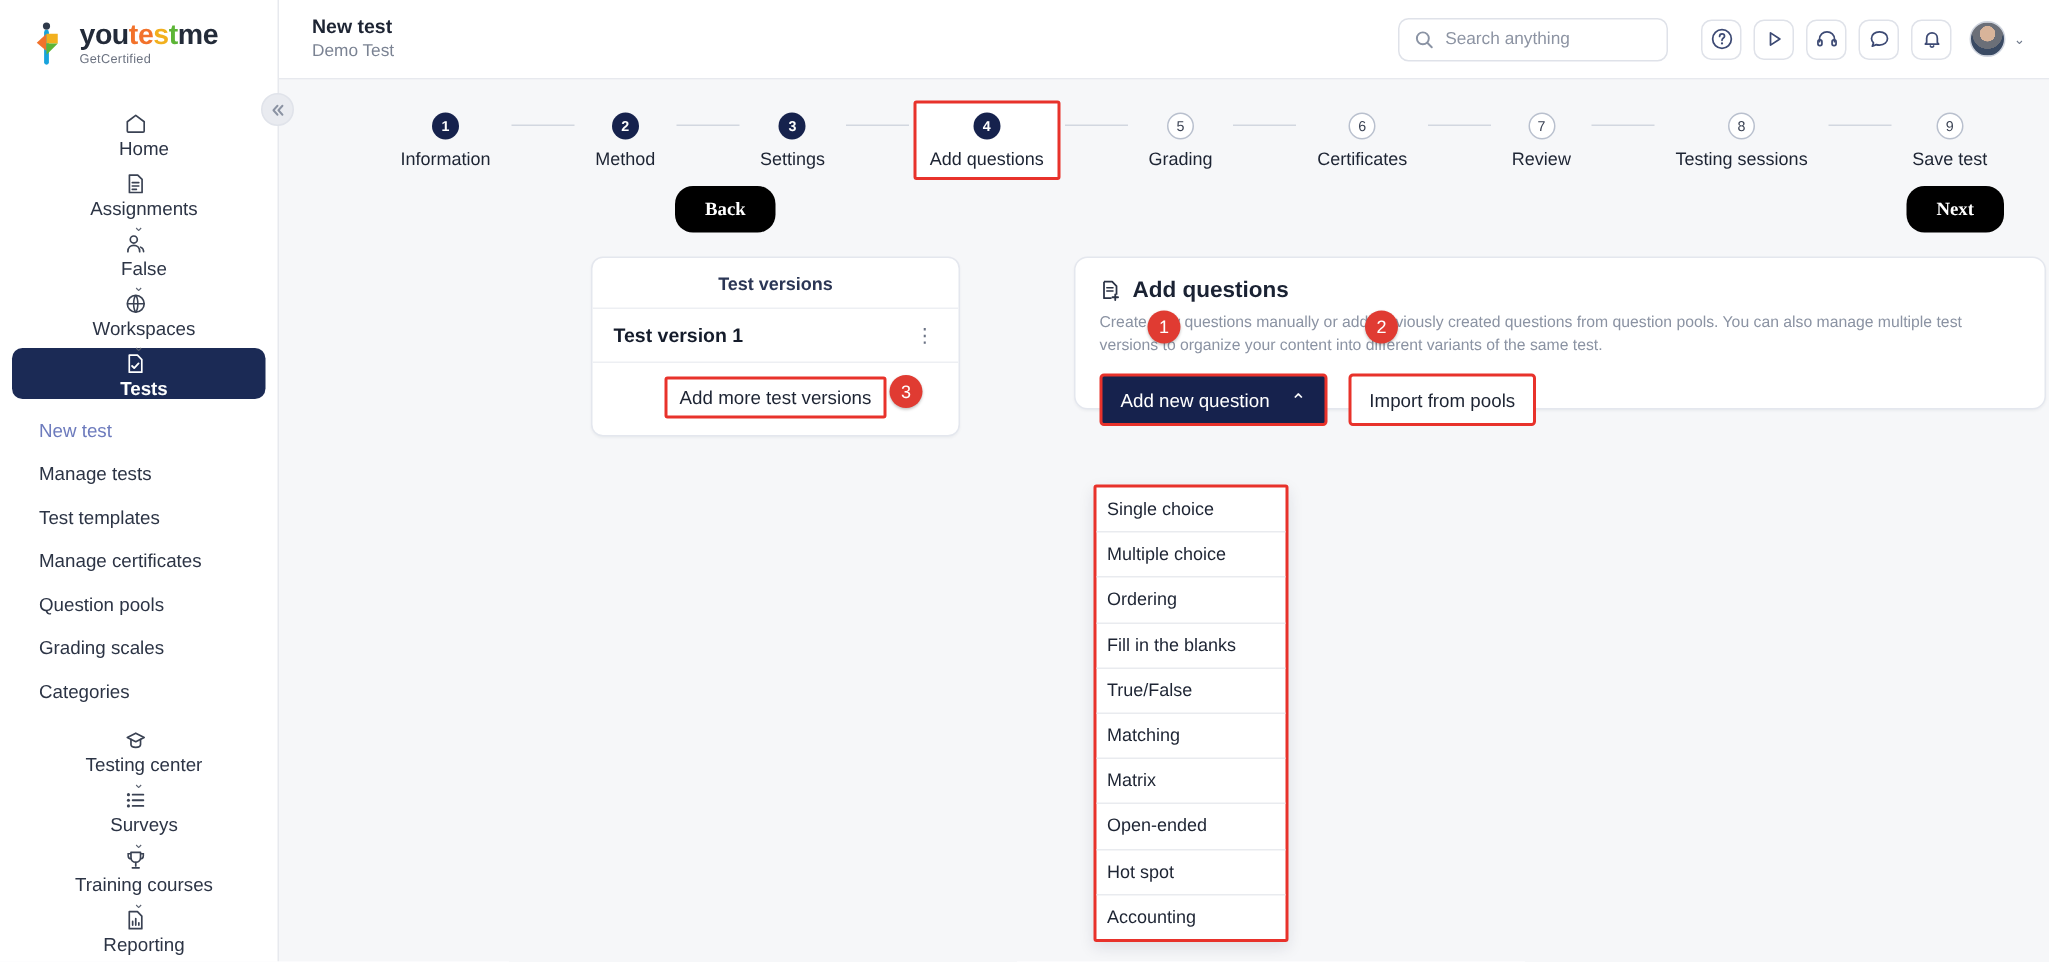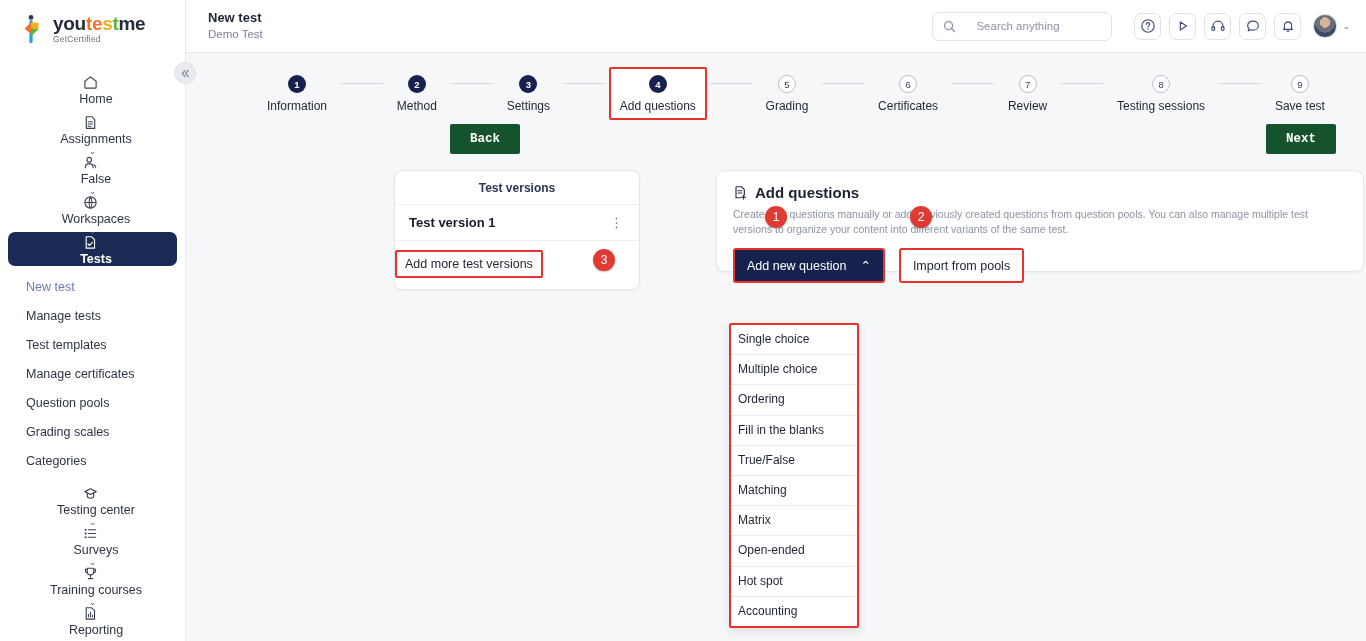--- a/index.html
+++ b/index.html
@@ -68,21 +68,20 @@
     display: flex; align-items: center; padding: 0 16px 0 22px;
     flex: 0 0 53px;
   }
   .tb-titles { flex: 1; }
   .tb-title { font-size: 13px; font-weight: 700; color: #1d2433; line-height: 1.25; }
   .tb-sub { font-size: 11.5px; color: #7b8393; line-height: 1.3; }
   .search {
     width: 180px; height: 29px; border: 1px solid #dfe2e9; border-radius: 7px;
     display: flex; align-items: center; padding: 0 10px; margin-right: 14px;
     background: #fff;
-    gap: 13px;
   }
   .search .s-ico { color: #8a93a4; font-size: 12px; margin-right: 7px; display:flex; }
   .search input {
     border: 0; outline: 0; font-size: 11.5px; color: #6d7586;
     font-family: "Liberation Sans", sans-serif; width: 100%; background: transparent;
   }
   .search input::placeholder { color: #8d94a3; }
   .ic-btn {
     width: 27px; height: 27px; border: 1px solid #dfe2e9; border-radius: 7px;
     display: flex; align-items: center; justify-content: center;
@@ -112,44 +111,44 @@
     display: flex; align-items: center; justify-content: center;
     font-size: 9.5px; font-weight: 700;
   }
   .circle.filled { background: #16224d; color: #fff; }
   .circle.hollow { background: #fff; border: 1px solid #b9c0ce; color: #3a4253; font-weight: 400; }
   .step-label { font-size: 12px; color: #1d2433; margin-top: 6px; white-space: nowrap; }
   .connector { height: 1px; background: #d2d7e0; width: 42px; margin-top: 16px; flex: 0 0 42px;}
 
   .btn-row { display: flex; justify-content: space-between; padding: 4px 30px 0 264px; }
   .btn-nav {
-    background: #14532d; color: #fff; border: 0; border-radius: 2px;
+    background: #000000; color: #fff; border: 0; border-radius: 12px;
     font-size: 12.5px; font-weight: 700; padding: 8px 20px; cursor: pointer;
-    font-family: Liberation Mono, monospace; min-width: 64px;
+    font-family: Liberation Serif, serif; min-width: 64px;
   }
 
   .panels { display: flex; padding: 16px 0 0 0; position: relative; }
 
   .versions-card {
     width: 246px; margin-left: 208px; background: #fff;
     border: 1px solid #e4e7ee; border-radius: 8px; overflow: hidden;
     box-shadow: 0 1px 2px rgba(20,30,60,.05);
     flex: 0 0 246px; height: 120px;
   }
   .versions-head {
     text-align: center; font-size: 12px; font-weight: 700; color: #2b3655;
     padding: 10px 0 9px; border-bottom: 1px solid #edeff3;
   }
   .version-row {
     display: flex; align-items: center; justify-content: space-between;
     padding: 10px 14px; border-bottom: 1px solid #edeff3;
   }
   .version-name { font-size: 13px; font-weight: 700; color: #151c2b; }
   .kebab { color: #6a7284; font-size: 13px; letter-spacing: 0; line-height: 8px; cursor: pointer; padding: 0 2px;}
-  .version-foot { display:flex; align-items:center; padding: 9px 0 10px; position: relative; }
+  .version-foot { display:flex; align-items:center; justify-content:center; padding: 9px 0 10px; position: relative; }
   .add-versions {
     border: 2px solid #e8322b; background: #fff; color: #1d2433;
     font-size: 12.5px; padding: 5px 8px; border-radius: 2px; cursor: pointer;
     font-family: "Liberation Sans", sans-serif;
   }
 
   .badge {
     width: 22px; height: 22px; border-radius: 50%; background: #e03b32;
     color: #fff; font-size: 12px; display: flex; align-items: center;
     justify-content: center; position: absolute; z-index: 20;

